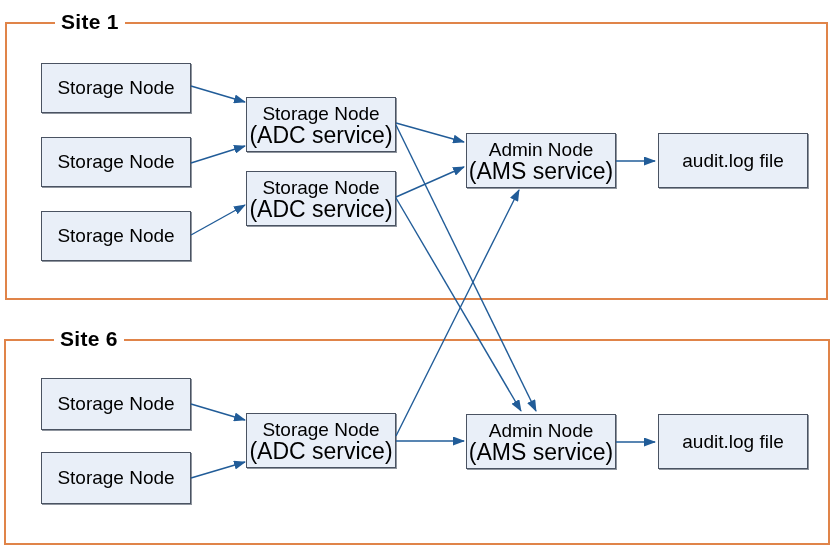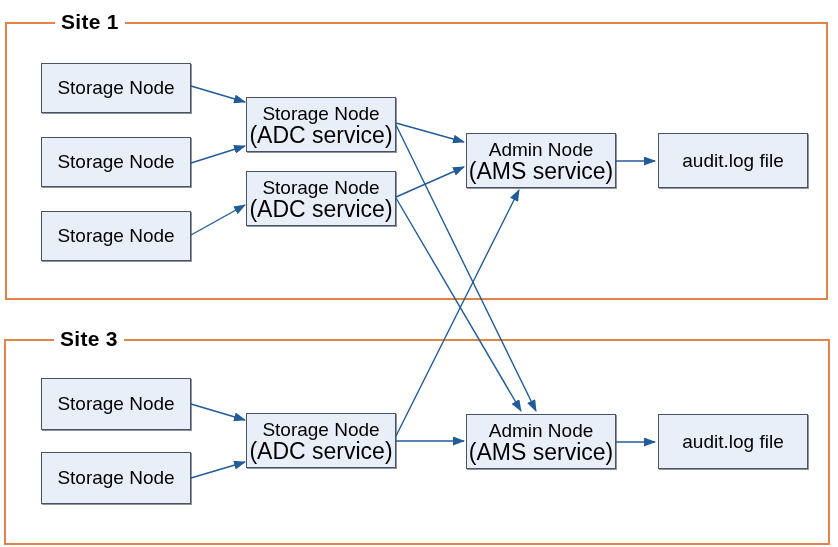--- a/index.html
+++ b/index.html
@@ -79,21 +79,21 @@
 </head>
 <body>
 
 <div id="canvas">
 
   <div class="site" id="site1">
     <div class="site-label">Site 1</div>
   </div>
 
   <div class="site" id="site2">
-    <div class="site-label">Site 3</div>
+    <div class="site-label">Site 6</div>
   </div>
 
   <div class="node n-s1-sn1">
     <span class="nl">Storage Node</span>
 
   </div>
   <div class="node n-s1-sn2">
     <span class="nl">Storage Node</span>
 
   </div>

